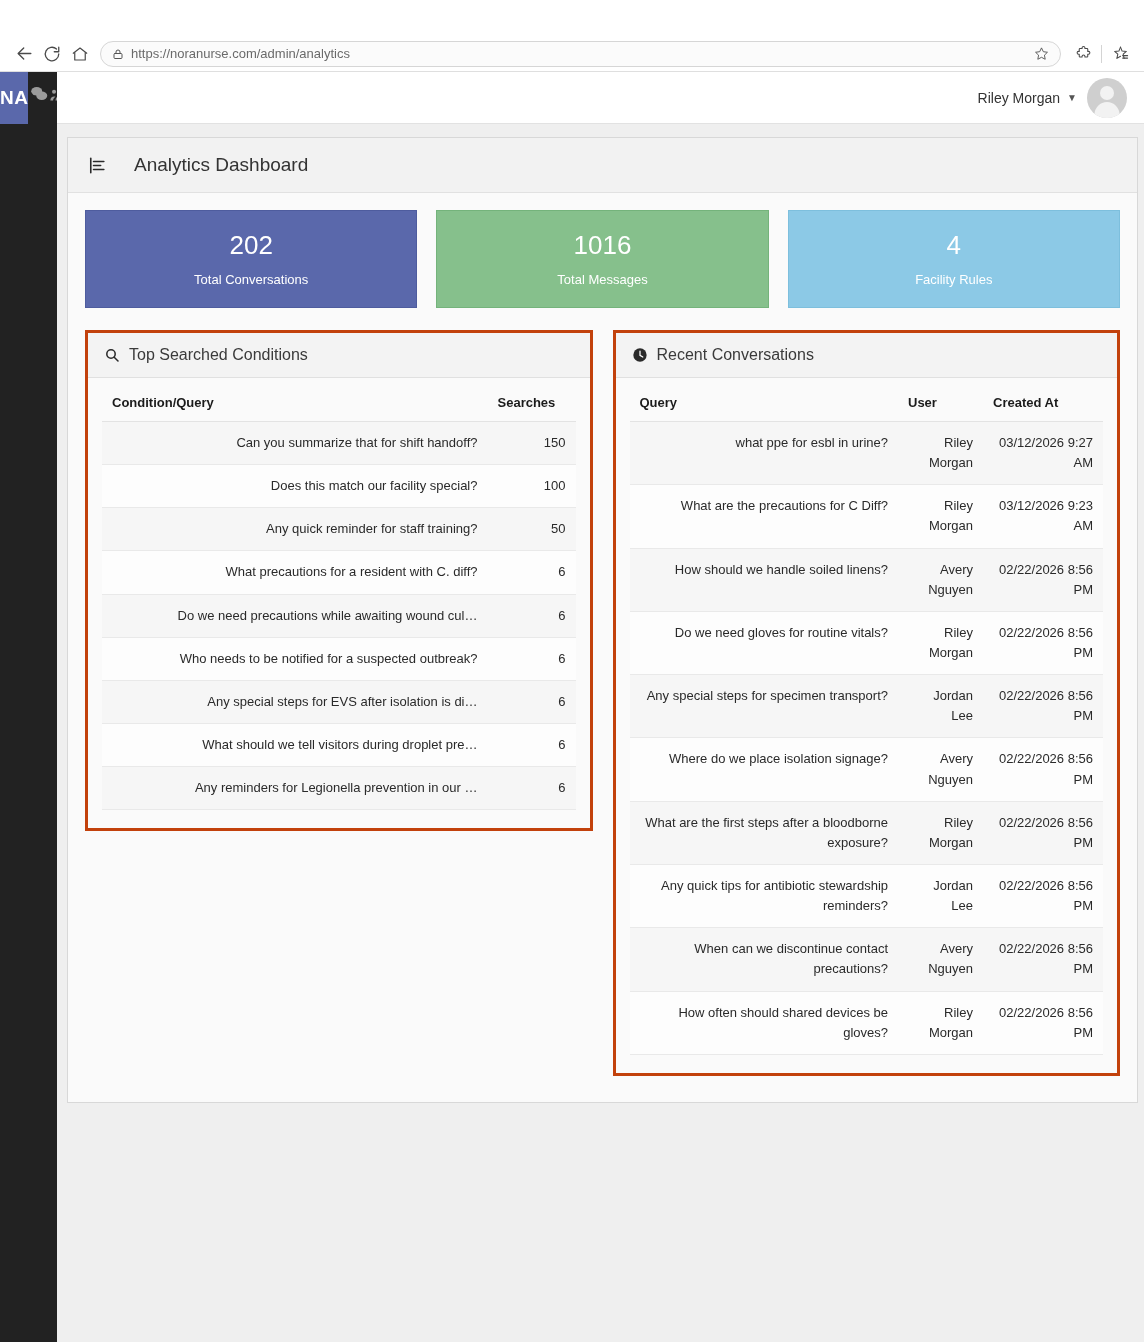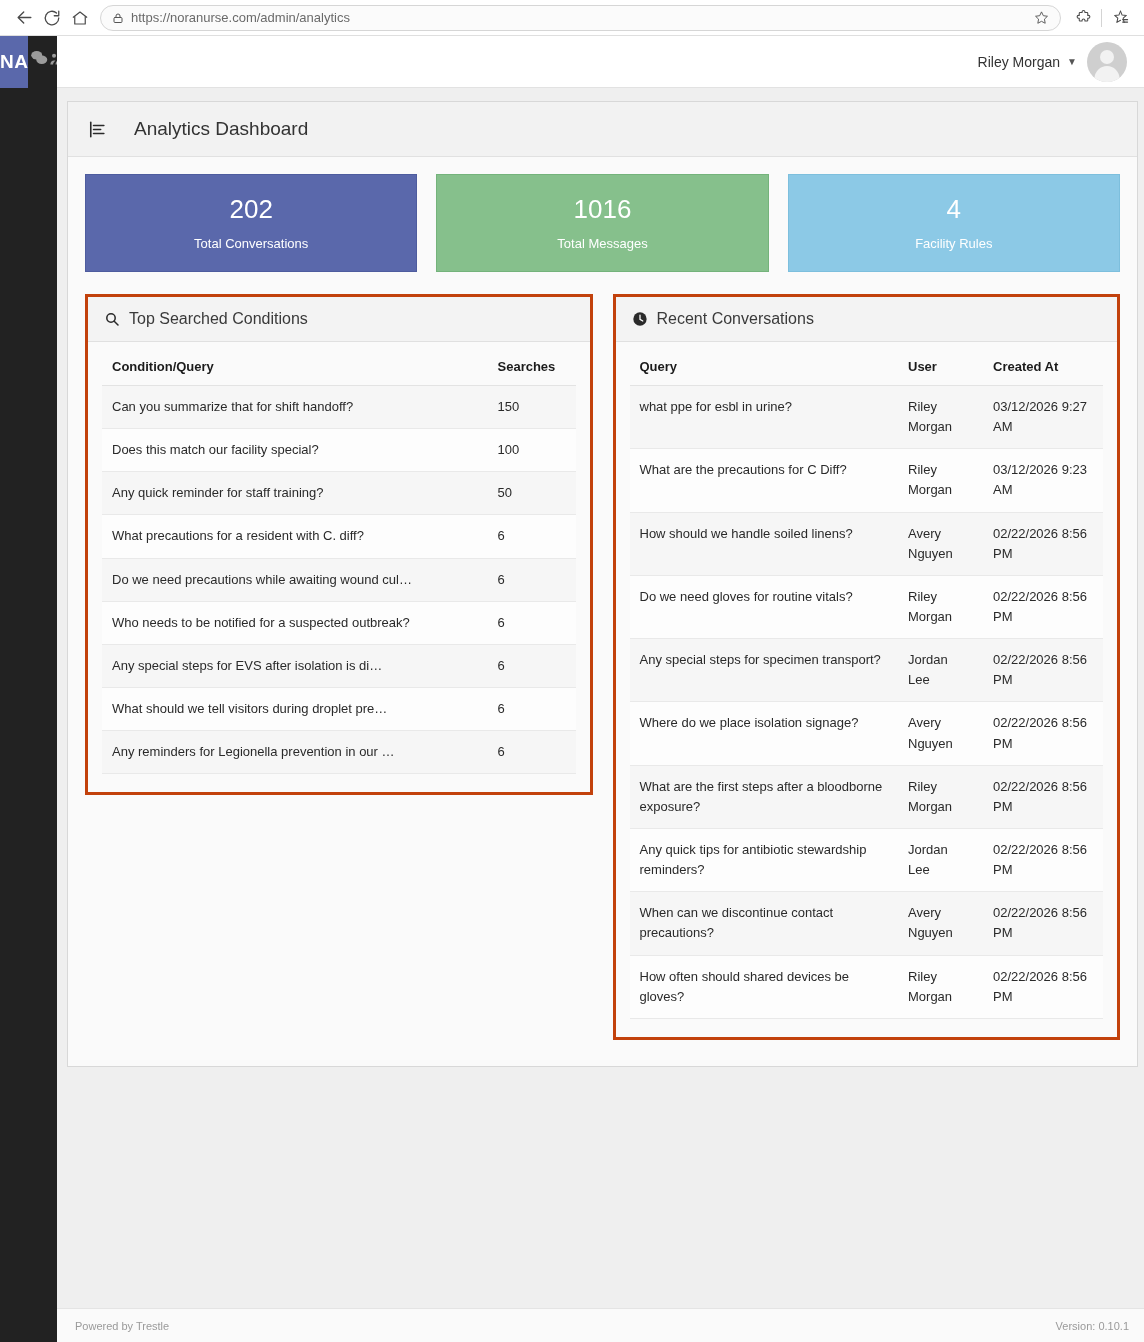--- a/index.html
+++ b/index.html
@@ -12,20 +12,21 @@
     color:#212529;
   }
 
   
   .browser-bar {
     height:36px; width:1144px;
     background:#ffffff;
     display:flex; align-items:center;
     border-bottom:1px solid #dfdfdf;
     padding:0 10px;
+    margin-top:36px;
   }
   .nav-btn {
     width:28px; height:28px;
     display:flex; align-items:center; justify-content:center;
     color:#4a4a4a; flex:0 0 auto;
   }
   .nav-btn svg { display:block; }
   .omnibox {
     flex:1 1 auto; height:26px;
     margin:0 8px 0 6px;
@@ -163,20 +164,21 @@
     font-size:13px; font-weight:700; color:#1b1b1b;
     padding:6px 10px 11px 10px;
     border-bottom:1px solid #e3e3e3;
   }
   td {
     font-size:13px; color:#2a2a2a;
     padding:11px 10px;
     border-bottom:1px solid #e9e9e9;
     vertical-align:top;
     line-height:1.55;
+    text-align:right;
   }
   tbody tr:nth-child(odd) { background:#f6f6f6; }
   tbody tr:nth-child(even) { background:#fdfdfd; }
   .col-searches { width:88px; }
   .col-user { width:85px; }
   .col-created { width:120px; }
 
   
   .footer {
     position:absolute; left:0; right:0; bottom:0;

